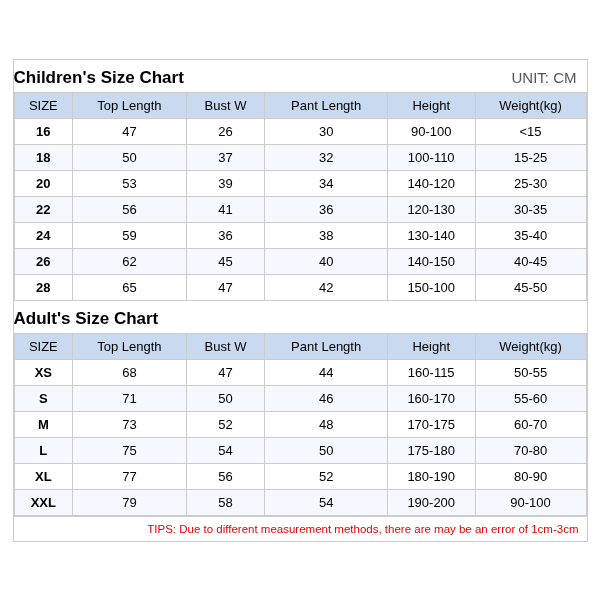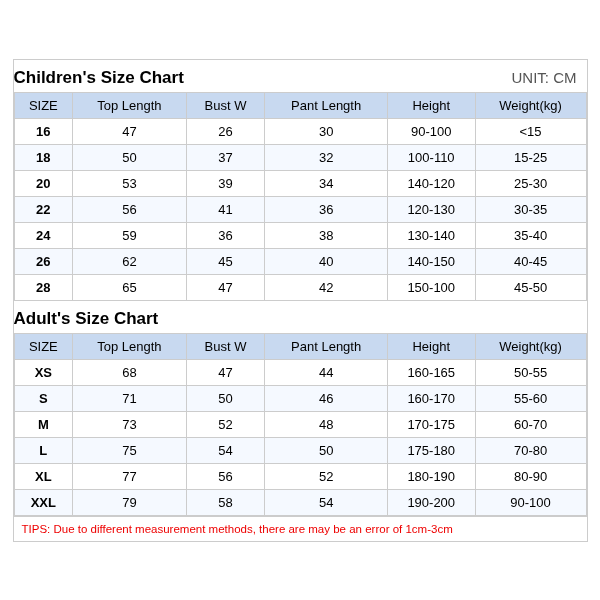--- a/index.html
+++ b/index.html
@@ -59,21 +59,21 @@
       background: #fff;
     }
     tbody td:first-child {
       font-weight: bold;
     }
     .tips-row {
       background: #fff;
       padding: 6px 8px;
       font-size: 11.5px;
       color: #e00;
-      text-align: left;
+      text-align: right;
       border-top: 1px solid #ccc;
     }
   </style>
 </head>
 <body>
 
 <div class="container">
   <div class="main-title-row">
     <span class="main-title">Children's Size Chart</span>
     <span class="unit-label">UNIT: CM</span>
@@ -162,21 +162,21 @@
         <th>Height</th>
         <th>Weight(kg)</th>
       </tr>
     </thead>
     <tbody id="adult-tbody">
     <tr>
           <td>XS</td>
           <td>68</td>
           <td>47</td>
           <td>44</td>
-          <td>160-165</td>
+          <td>160-115</td>
           <td>50-55</td>
         </tr>
         <tr>
           <td>S</td>
           <td>71</td>
           <td>50</td>
           <td>46</td>
           <td>160-170</td>
           <td>55-60</td>
         </tr>

